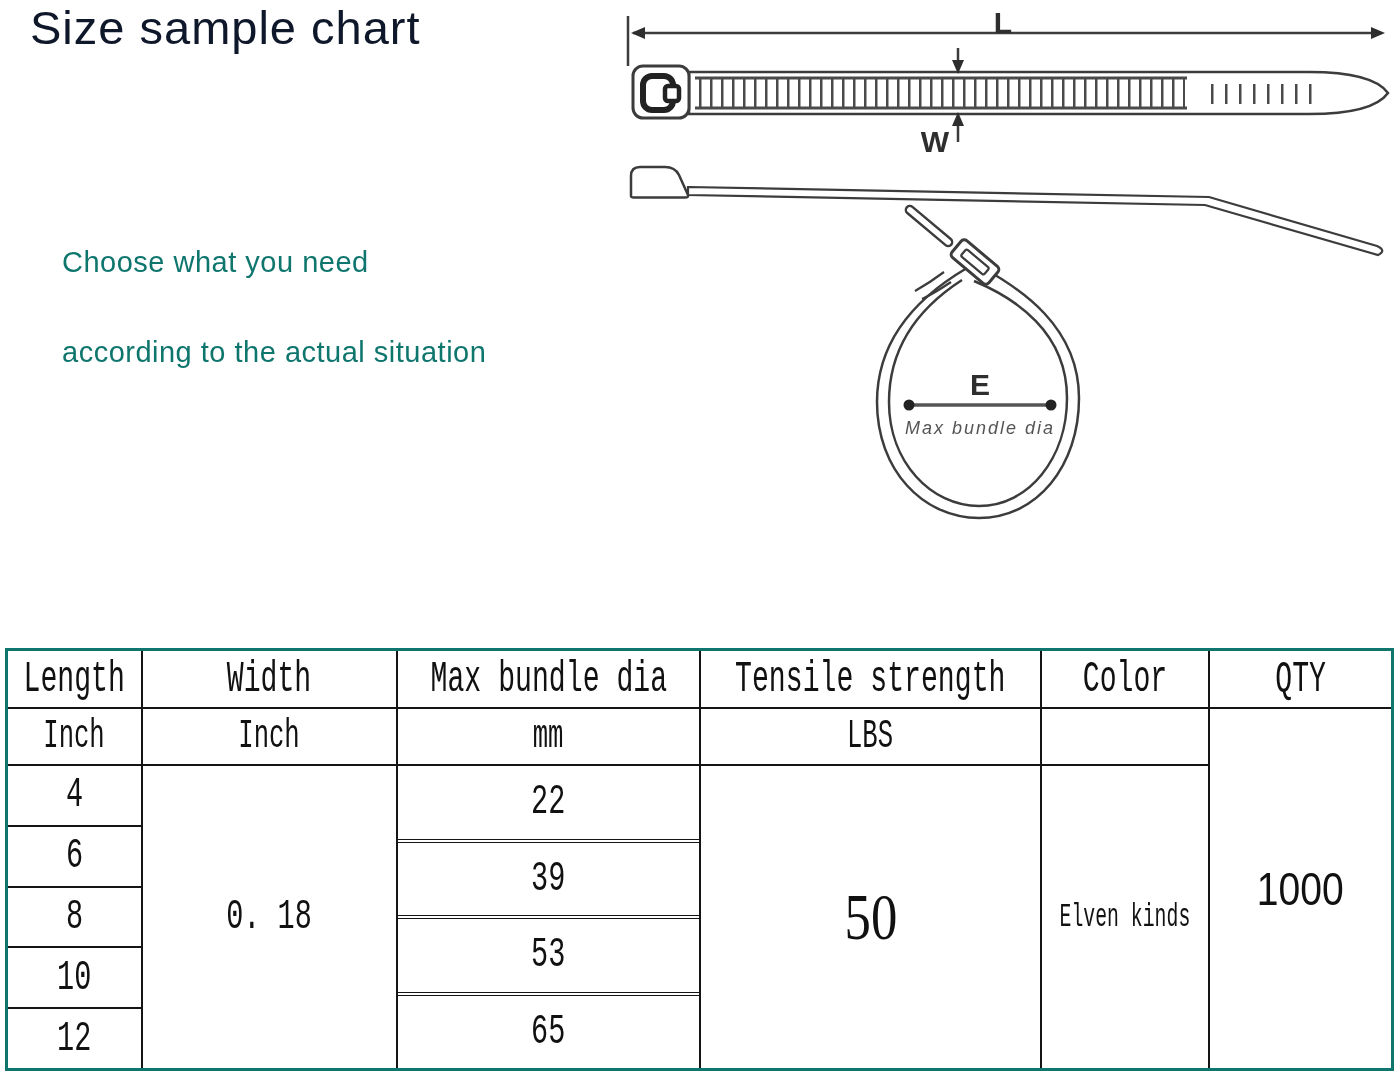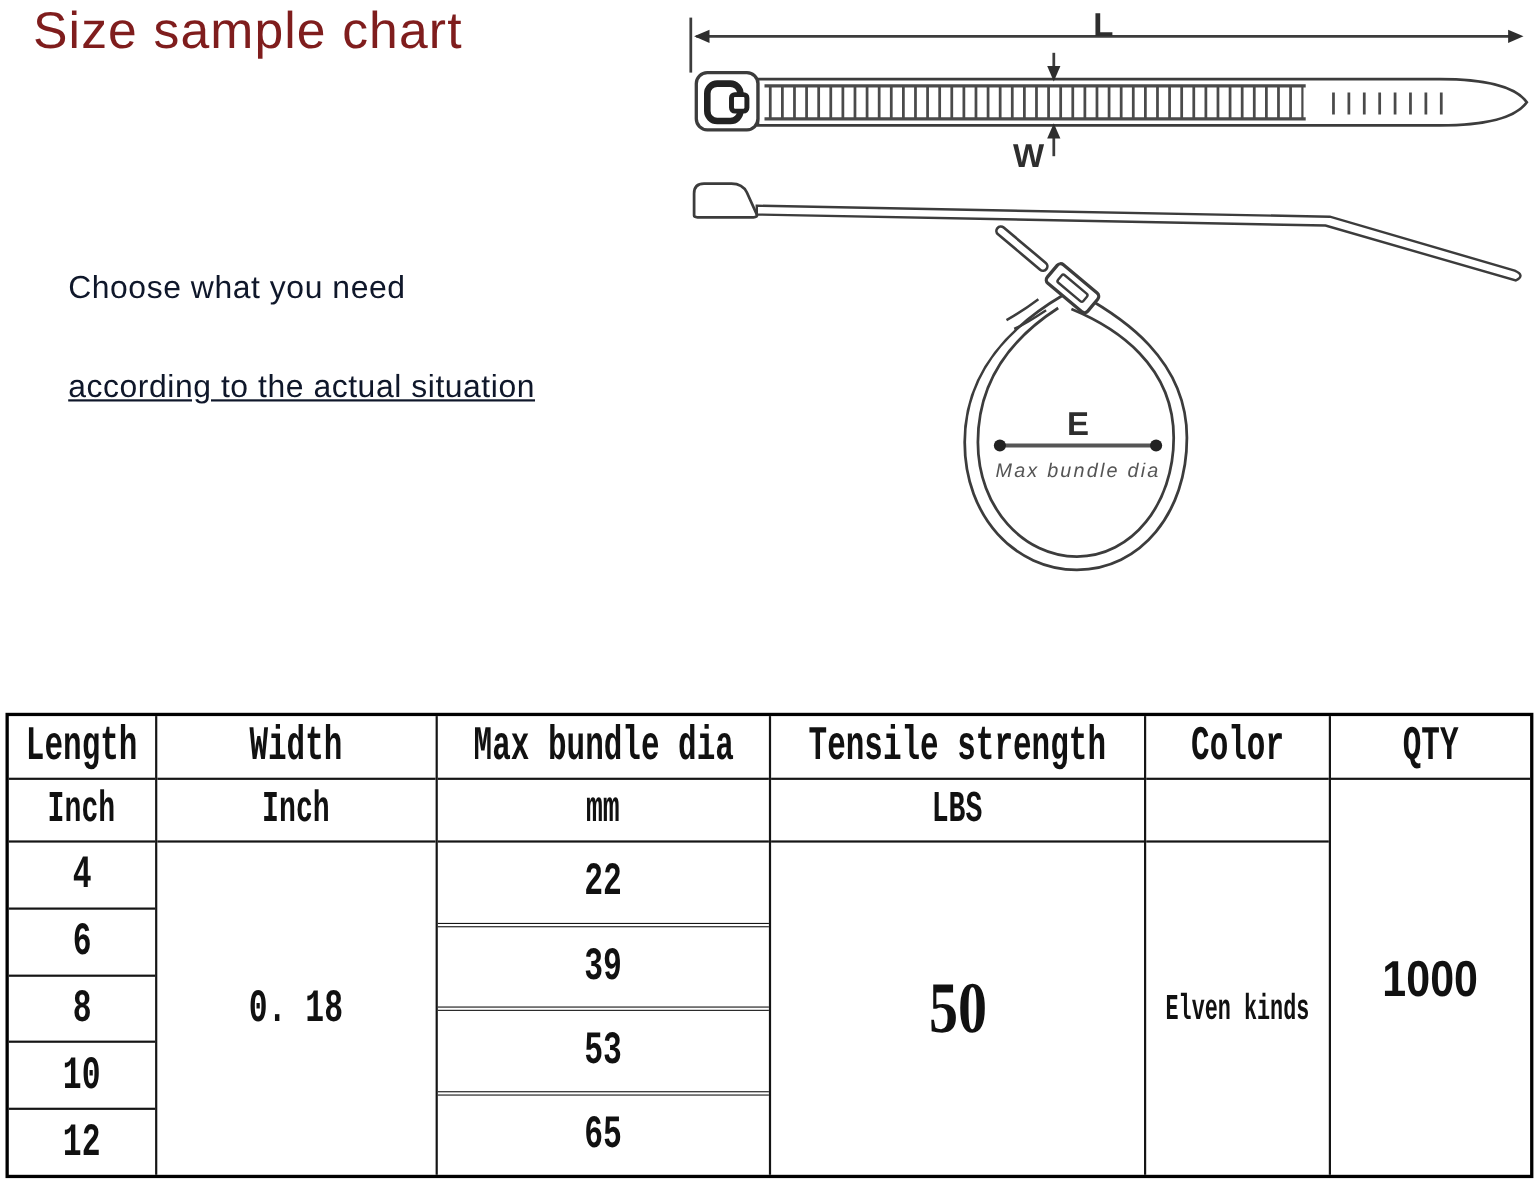--- a/index.html
+++ b/index.html
@@ -1,34 +1,34 @@
 <!DOCTYPE html>
 <html><head>
 <meta charset="utf-8">
 <style>
   html,body{margin:0;padding:0;background:#fff;}
   .stage{position:relative;width:1399px;height:1083px;background:#fff;overflow:hidden;
          font-family:"Liberation Sans",sans-serif;}
 
   
-  .page-title{position:absolute;left:30px;top:0px;font-size:47px;color:#7f1d1d;letter-spacing:1px;}
-  .tagline{position:absolute;left:62px;color:#0f172a;font-size:29px;letter-spacing:0.5px;}
+  .page-title{position:absolute;left:30px;top:0px;font-size:47px;color:#0f172a;letter-spacing:1px;}
+  .tagline{position:absolute;left:62px;color:#0f766e;font-size:29px;letter-spacing:0.5px;}
   .tagline.l1{top:246px;}
-  .tagline.l2{top:336px;text-decoration:underline;}
+  .tagline.l2{top:336px;}
 
   
   .diagram{position:absolute;left:609px;top:0;}
   .diagram text{font-family:"Liberation Sans",sans-serif;}
   .dim-label{font-weight:bold;font-size:30px;fill:#2e2e2e;}
   .cap-label{font-family:"Liberation Serif",serif;font-style:italic;font-size:18px;fill:#555;letter-spacing:2px;}
 
   
   .size-table{position:absolute;left:5px;top:648px;width:1389px;height:423px;
-              border:3px solid #000000;display:grid;box-sizing:border-box;
-              grid-template-columns:135px 255px 303px 341px 168px 1fr;background:#fff;font-weight:bold;}
+              border:3px solid #0f766e;display:grid;box-sizing:border-box;
+              grid-template-columns:135px 255px 303px 341px 168px 1fr;background:#fff;}
   .col{display:flex;flex-direction:column;border-right:2px solid #151515;min-width:0;}
   .col:last-child{border-right:none;}
   .cell{display:flex;align-items:center;justify-content:center;border-bottom:2px solid #151515;overflow:hidden;}
   .cell:last-child{border-bottom:none;}
   .h1{height:56px;flex:none;}
   .h2{height:55px;flex:none;}
   .drow{flex:1;}
   .merged{flex:1;}
   .col-dia .drow{border-bottom:4px double #151515;}
   .col-dia .cell:last-child{border-bottom:none;}

